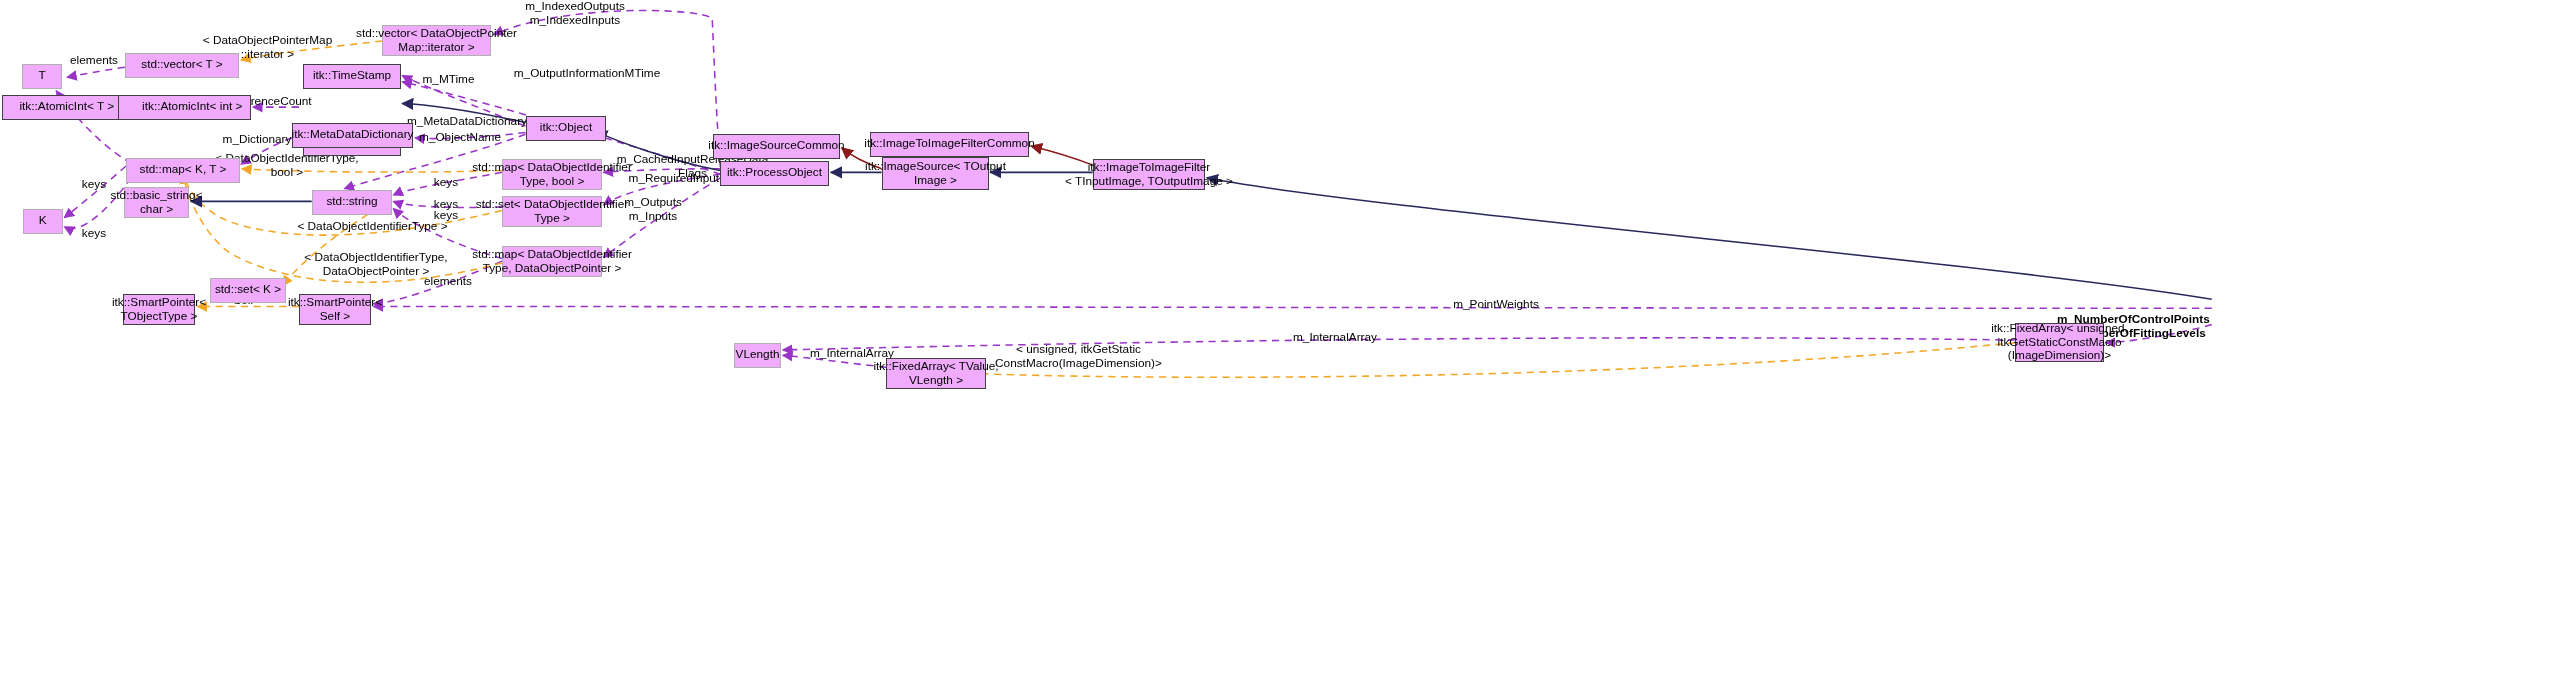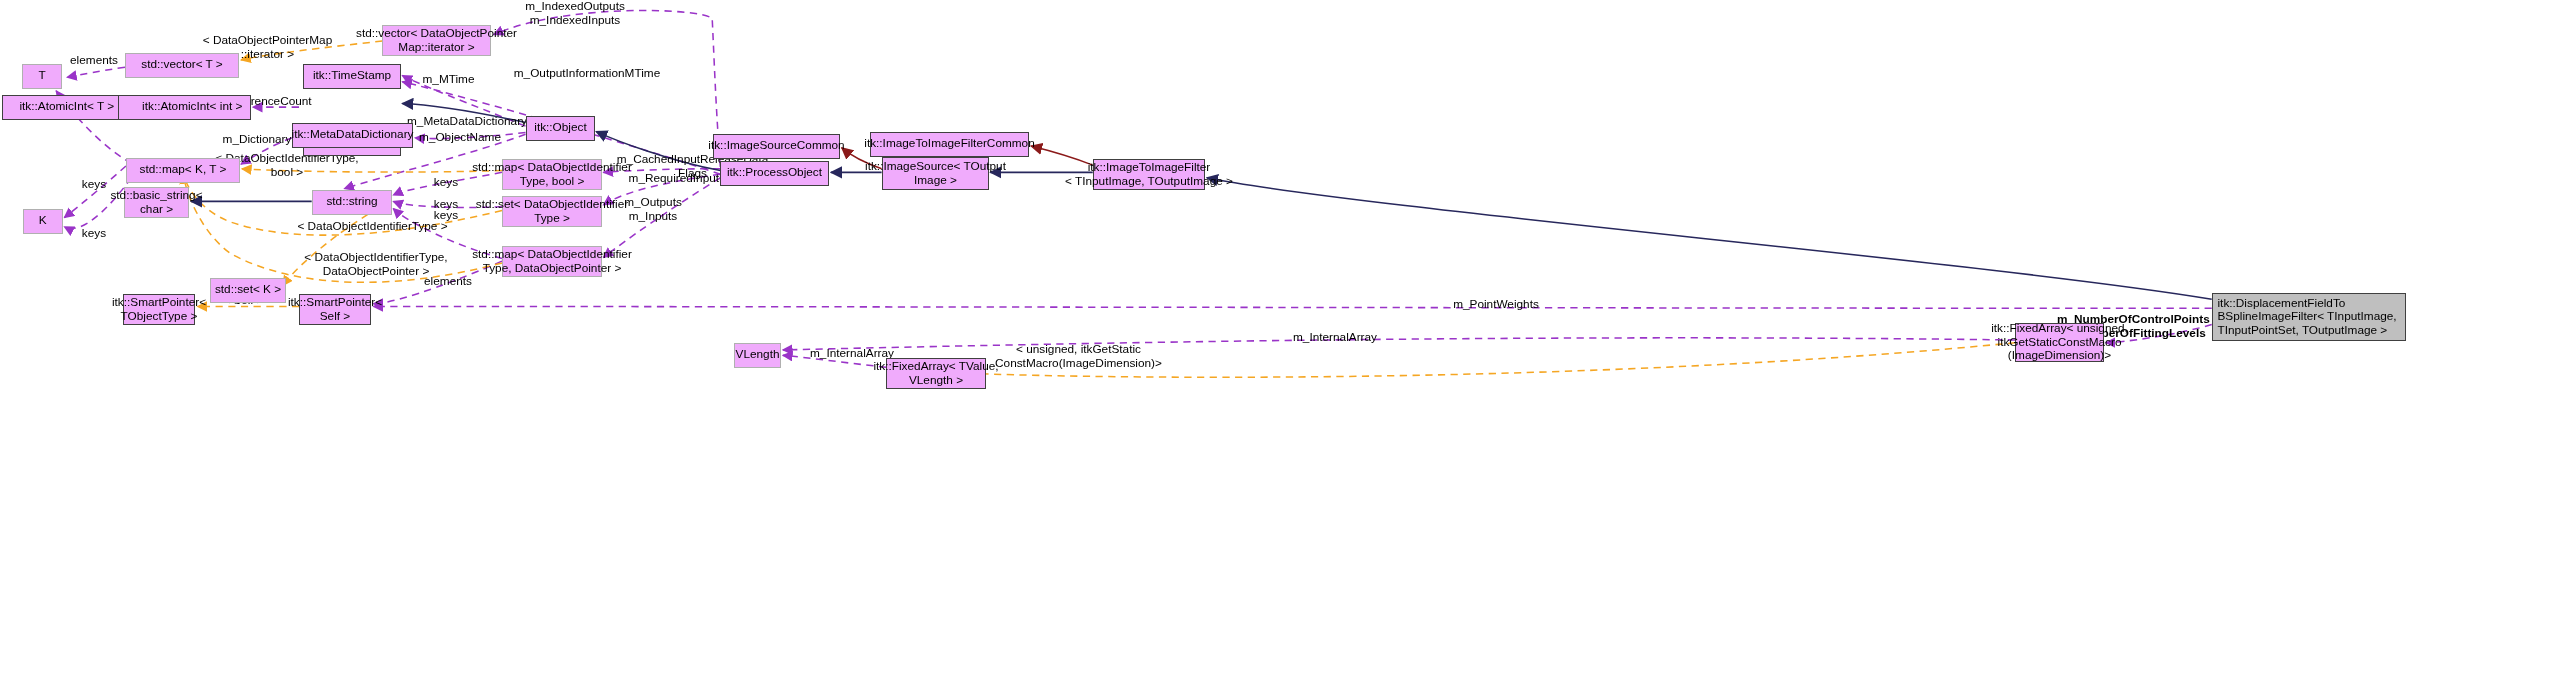--- a/index.html
+++ b/index.html
@@ -134,21 +134,21 @@
 
   <div class="node light" style="left:382px;top:25px;width:109px;height:31px;">std::vector&lt; DataObjectPointer
 Map::iterator &gt;</div>
 
   <div class="node solidbox" style="left:303px;top:64px;width:98px;height:24.5px;">itk::TimeStamp</div>
 
   <div class="node solidbox" style="left:303px;top:95px;width:98px;height:24.5px;margin-top:36px;">itk::LightObject</div>
 
   <div class="node solidbox" style="left:292px;top:123px;width:121px;height:24.5px;">itk::MetaDataDictionary</div>
 
-  <div class="node solidbox" style="left:526px;top:116px;width:69px;height:24.5px;">itk::Object</div>
+  <div class="node solidbox" style="left:526px;top:116px;width:80px;height:24.5px;">itk::Object</div>
 
   <div class="node light" style="left:126px;top:158px;width:114px;height:24.5px;">std::map&lt; K, T &gt;</div>
 
   <div class="node light" style="left:124px;top:187px;width:65px;height:31px;">std::basic_string&lt;
 char &gt;</div>
 
   <div class="node light" style="left:22.7px;top:209px;width:40px;height:24.5px;">K</div>
 
   <div class="node light" style="left:312px;top:190px;width:80px;height:24.5px;">std::string</div>
 
@@ -174,23 +174,20 @@
   <div class="node solidbox" style="left:713px;top:134px;width:127px;height:24.5px;">itk::ImageSourceCommon</div>
 
   <div class="node solidbox" style="left:870px;top:132px;width:159px;height:24.5px;">itk::ImageToImageFilterCommon</div>
 
   <div class="node solidbox" style="left:882px;top:157px;width:107px;height:33px;">itk::ImageSource&lt; TOutput
 Image &gt;</div>
 
   <div class="node solidbox" style="left:1093px;top:159px;width:112px;height:31px;">itk::ImageToImageFilter
 &lt; TInputImage, TOutputImage &gt;</div>
 
-  <div class="node highlight" style="left:2212px;top:293px;width:194px;height:48px;justify-content:flex-start;text-align:left;">itk::DisplacementFieldTo
-BSplineImageFilter&lt; TInputImage,
-TInputPointSet, TOutputImage &gt;</div>
 
   <div class="node light" style="left:734px;top:343px;width:47px;height:24.5px;">VLength</div>
 
   <div class="node solidbox" style="left:886px;top:358px;width:100px;height:31px;">itk::FixedArray&lt; TValue,
 VLength &gt;</div>
 
   <div class="node solidbox" style="left:2015px;top:323px;width:89px;height:39px;">itk::FixedArray&lt; unsigned,
 itkGetStaticConstMacro
 (ImageDimension)&gt;</div>
 

